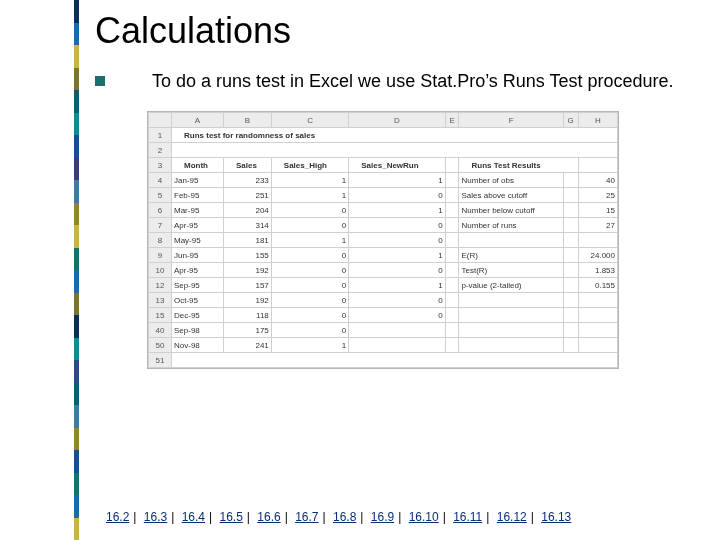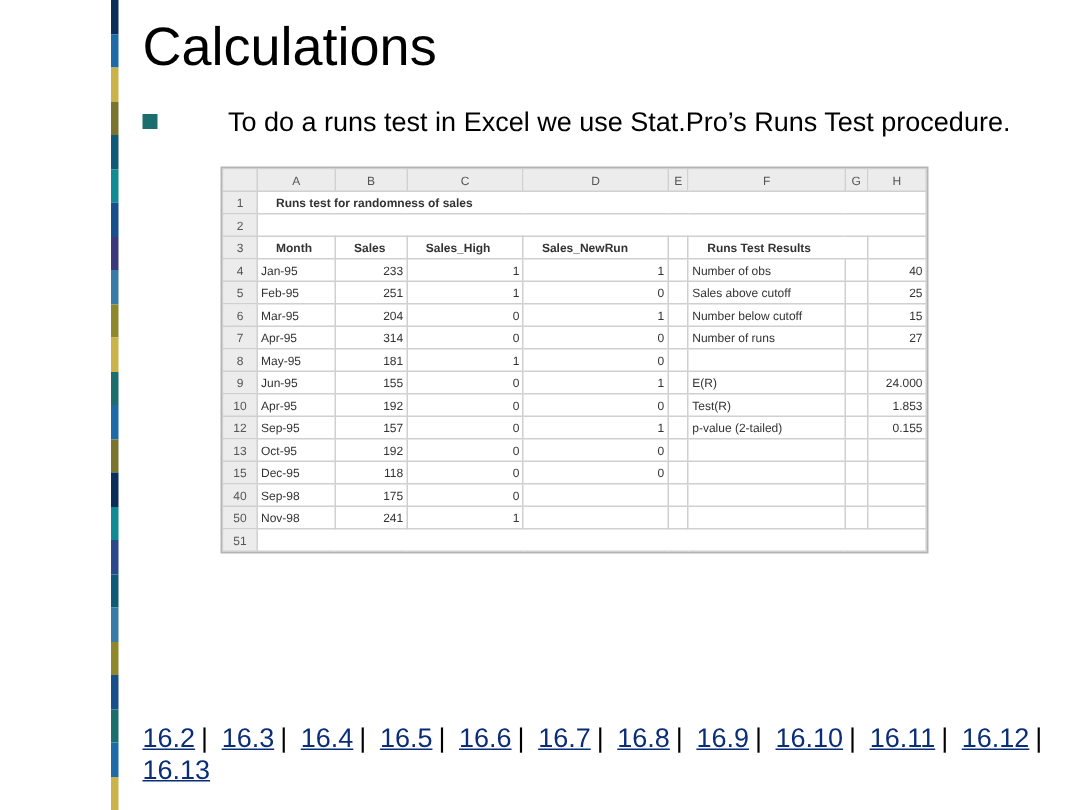--- a/index.html
+++ b/index.html
@@ -80,23 +80,23 @@
   .sheet .rowhead {
     background: #ececec;
     text-align: center;
     color:#555;
     width: 18px;
   }
   .sheet .bold { font-weight: bold; padding-left: 12px; }
   .sheet .right { text-align: right; }
   .footer {
     position: absolute;
-    left: 95px;
+    left: 106px;
     bottom: 16px;
-    font-size: 18px;
+    font-size: 12px;
     color:#000;
   }
   .footer a { color:#0a2d78; text-decoration: underline; cursor: pointer; }
   .footer .sep { margin: 0 4px; }
 </style>
 </head>
 <body>
 
 <div class="stripe-bar">
   <div class="s0"></div>

